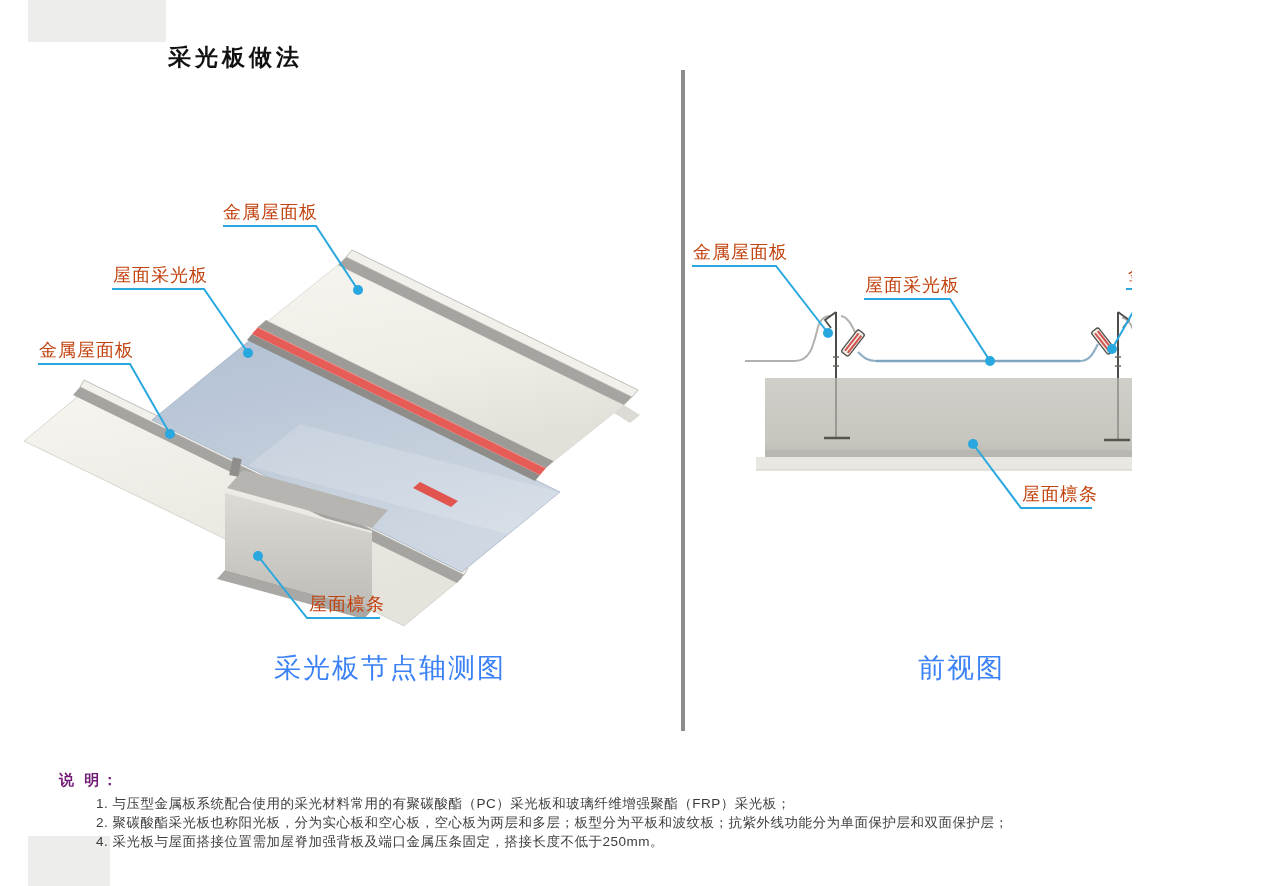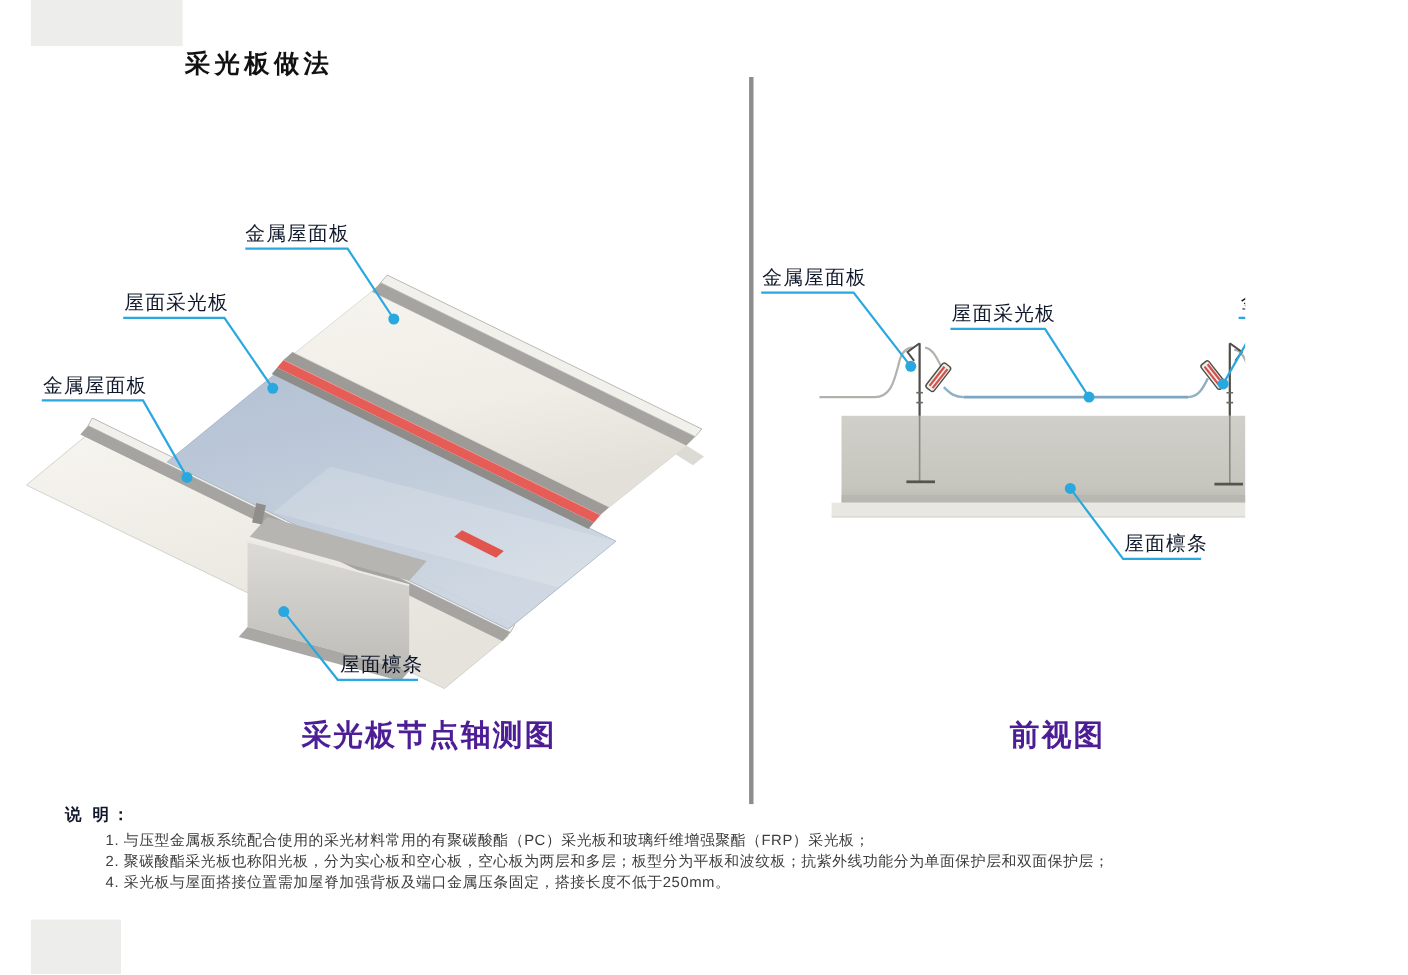--- a/index.html
+++ b/index.html
@@ -3,34 +3,34 @@
 <meta charset="utf-8">
 <style>
   html,body{margin:0;padding:0;background:#ffffff;}
   #stage{
     position:relative;width:1132px;height:886px;background:#ffffff;overflow:hidden;
     font-family:"Liberation Sans","DejaVu Sans",sans-serif;color:#1c1c1c;
   }
   .corner-box{position:absolute;background:#ededeb;}
   #svg-layer{position:absolute;left:0;top:0;z-index:1;}
   .lbl{
-    position:absolute;z-index:3;font-size:18px;letter-spacing:1px;color:#0f172a;
+    position:absolute;z-index:3;font-size:18px;letter-spacing:1px;color:#c2410c;
     white-space:nowrap;line-height:22px;
   }
   .page-title{
     position:absolute;left:168px;top:42px;z-index:3;font-size:23px;font-weight:bold;
     letter-spacing:4px;color:#111;
   }
   .caption{
-    position:absolute;z-index:3;font-size:27px;font-weight:bold;letter-spacing:2px;color:#4c1d95;
+    position:absolute;z-index:3;font-size:27px;font-weight:normal;letter-spacing:2px;color:#3b82f6;
     white-space:nowrap;
   }
   .divider{position:absolute;left:681px;top:70px;width:4px;height:661px;background:#8c8c8c;z-index:2;}
   .notes{position:absolute;left:59px;top:731px;z-index:3;}
-  .notes-heading{font-size:15px;font-weight:600;letter-spacing:3px;color:#0f172a;margin-bottom:4px;}
+  .notes-heading{font-size:15px;font-weight:600;letter-spacing:3px;color:#701a75;margin-bottom:4px;margin-top:40px;}
   .notes-items{margin-left:37px;}
   .note-line{font-size:13.5px;line-height:19px;color:#3d3d3d;letter-spacing:0.5px;white-space:nowrap;}
 </style>
 </head>
 <body>
 
 <div id="stage">
 
   <div class="corner-box" style="left:28px;top:0;width:138px;height:42px;"></div>
   <div class="corner-box" style="left:28px;top:836px;width:82px;height:50px;"></div>

